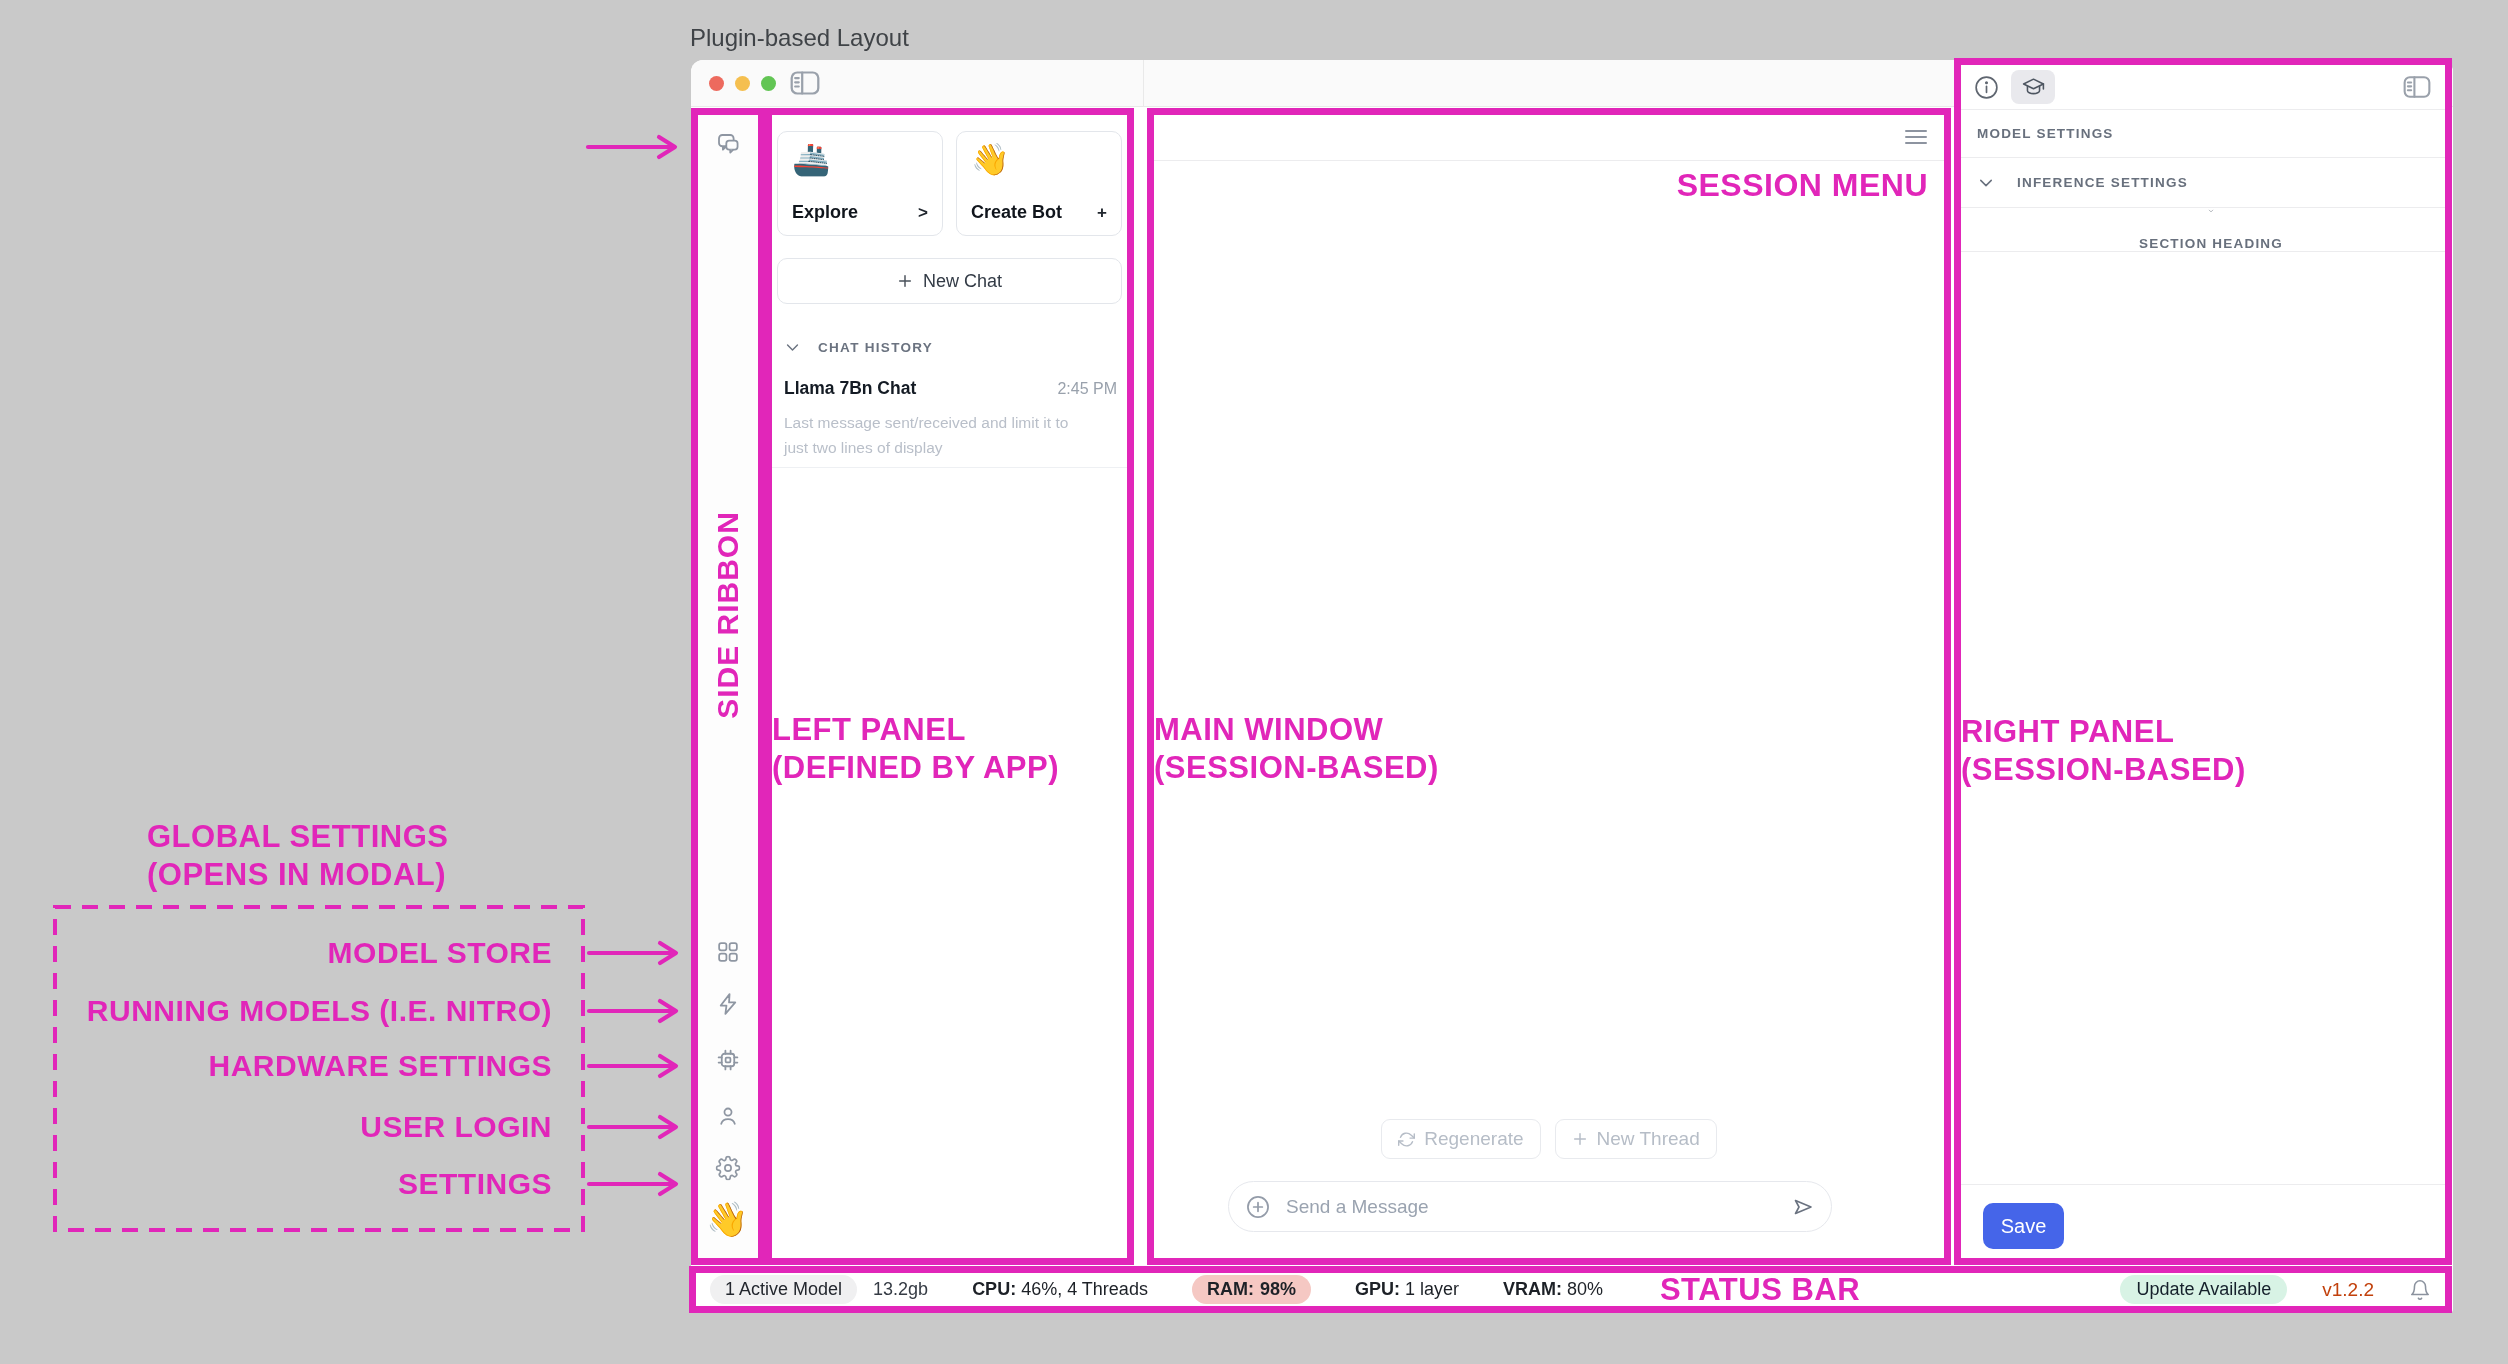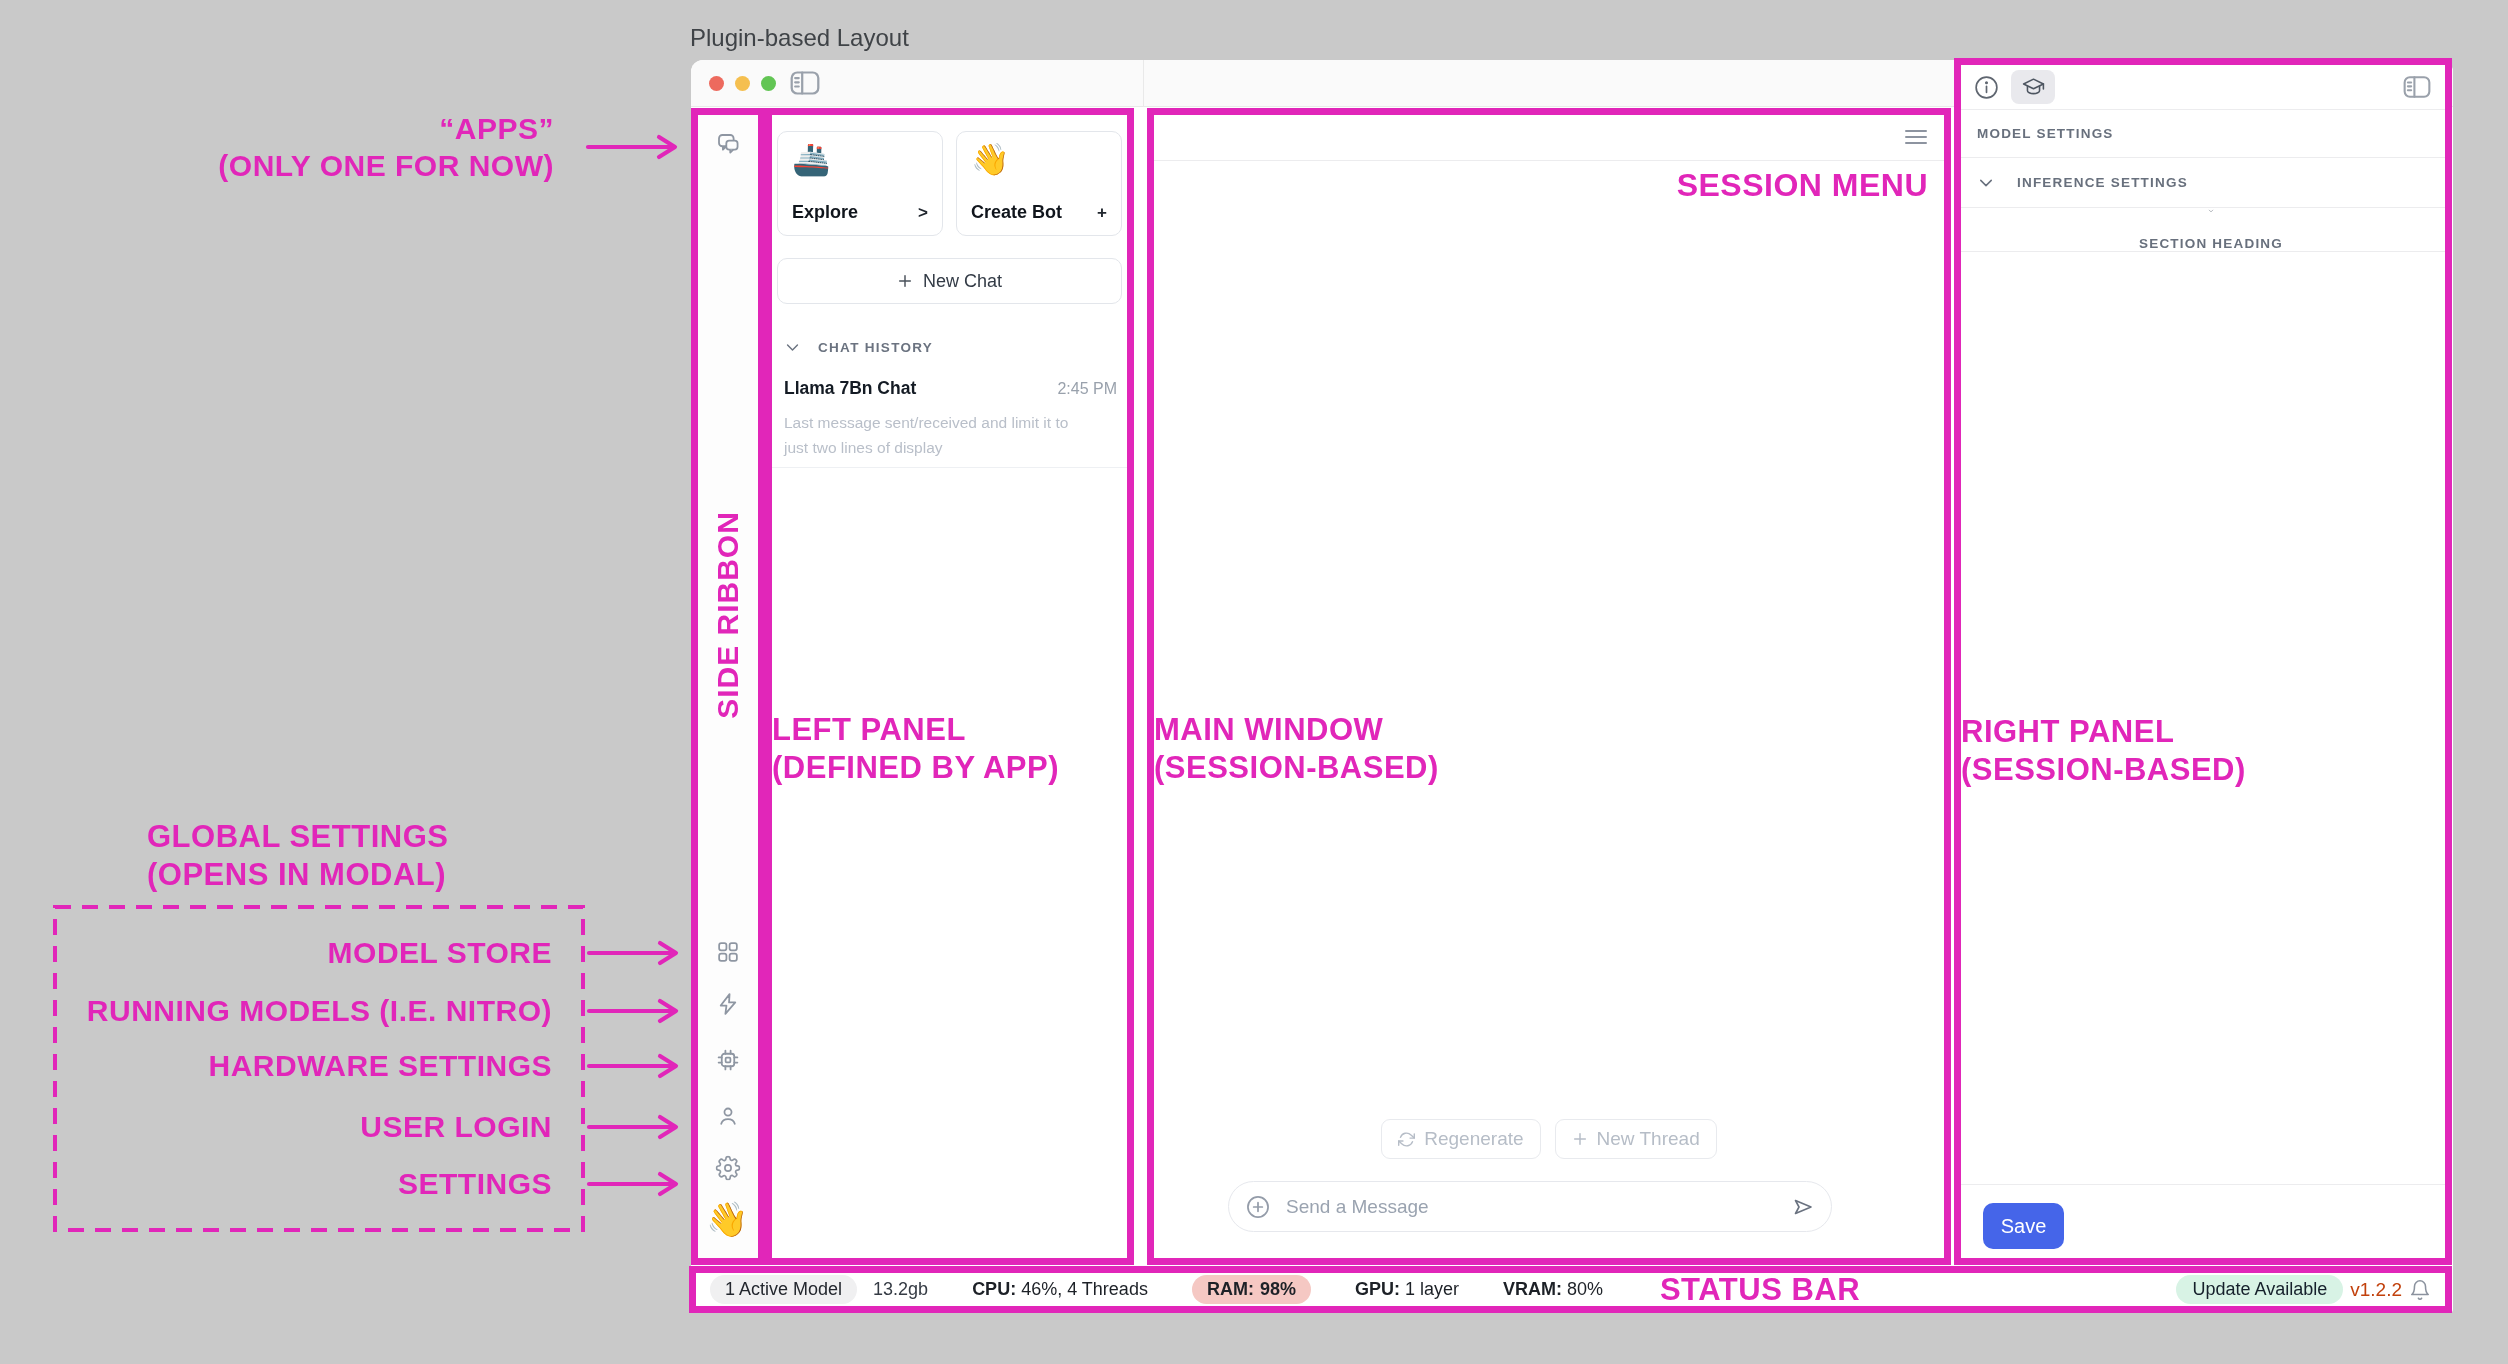--- a/index.html
+++ b/index.html
@@ -97,21 +97,21 @@
 
   
   .status-inner{position:relative;display:flex;align-items:center;height:100%;padding:0 14px;}
   .sb-pill{background:#F0F0F1;border-radius:999px;padding:4px 15px;font-size:18px;color:#23272E;white-space:nowrap;}
   .sb-pill.ram{background:#F5C8C3;font-weight:bold;color:#1D2127;margin-left:44px;display:flex;gap:6px;}
   .sb-mem{margin-left:16px;font-size:18px;color:#353B44;}
   .sb-group{margin-left:44px;font-size:18px;color:#1D2127;white-space:nowrap;}
   .sb-group b{font-weight:bold;}
   .sb-status-label{position:absolute;left:1064px;top:50%;transform:translate(-50%,-50%);
         color:var(--pink);font-weight:bold;font-size:31px;letter-spacing:.5px;white-space:nowrap;}
-  .sb-right{margin-left:auto;display:flex;align-items:center;gap:7px;}
+  .sb-right{margin-left:auto;display:flex;align-items:center;gap:35px;}
   .sb-update{background:#D8F3E5;border-radius:999px;padding:4px 16px;font-size:18px;color:#15202B;white-space:nowrap;}
   .sb-version{font-size:19px;color:#c2410c;}
 
   
   .ann{position:absolute;color:var(--pink);font-weight:bold;letter-spacing:.5px;white-space:nowrap;}
   .apps-label{right:1954px;top:110px;text-align:right;font-size:30px;line-height:37px;}
   .gs-label{left:147px;top:818px;font-size:31px;line-height:38px;}
   .gs-item{right:1956px;font-size:30px;line-height:30px;text-align:right;}
   .dashed-box{position:absolute;left:53px;top:905px;line-height:0;}
   .arrow{position:absolute;line-height:0;}
@@ -342,24 +342,20 @@
         <span class="sb-update">Update Available</span>
         <span class="sb-version">v1.2.2</span>
         <svg width="22" height="22" viewBox="0 0 24 24" fill="none" stroke="#8B929E" stroke-width="1.7" stroke-linecap="round" stroke-linejoin="round">
           <path d="M18 8a6 6 0 0 0-12 0c0 7-3 9-3 9h18s-3-2-3-9"></path>
             <path d="M13.73 21a2 2 0 0 1-3.46 0"></path>
         </svg>
       </span>
     </div>
   </div>
 
-  <div class="ann apps-label">
-    <div>“APPS”</div>
-    <div>(ONLY ONE FOR NOW)</div>
-  </div>
   <span class="arrow" style="left:585px;top:134px">
     <svg width="100" height="26" viewBox="0 0 100 26" fill="none" stroke="#E126B9" stroke-width="4.2" stroke-linecap="round" stroke-linejoin="round">
       <line x1="3" y1="13" x2="88" y2="13"></line>
         <polyline points="74,3 90,13 74,23"></polyline>
     </svg>
   </span>
 
   <div class="ann gs-label">
     <div>GLOBAL SETTINGS</div>
     <div>(OPENS IN MODAL)</div>

